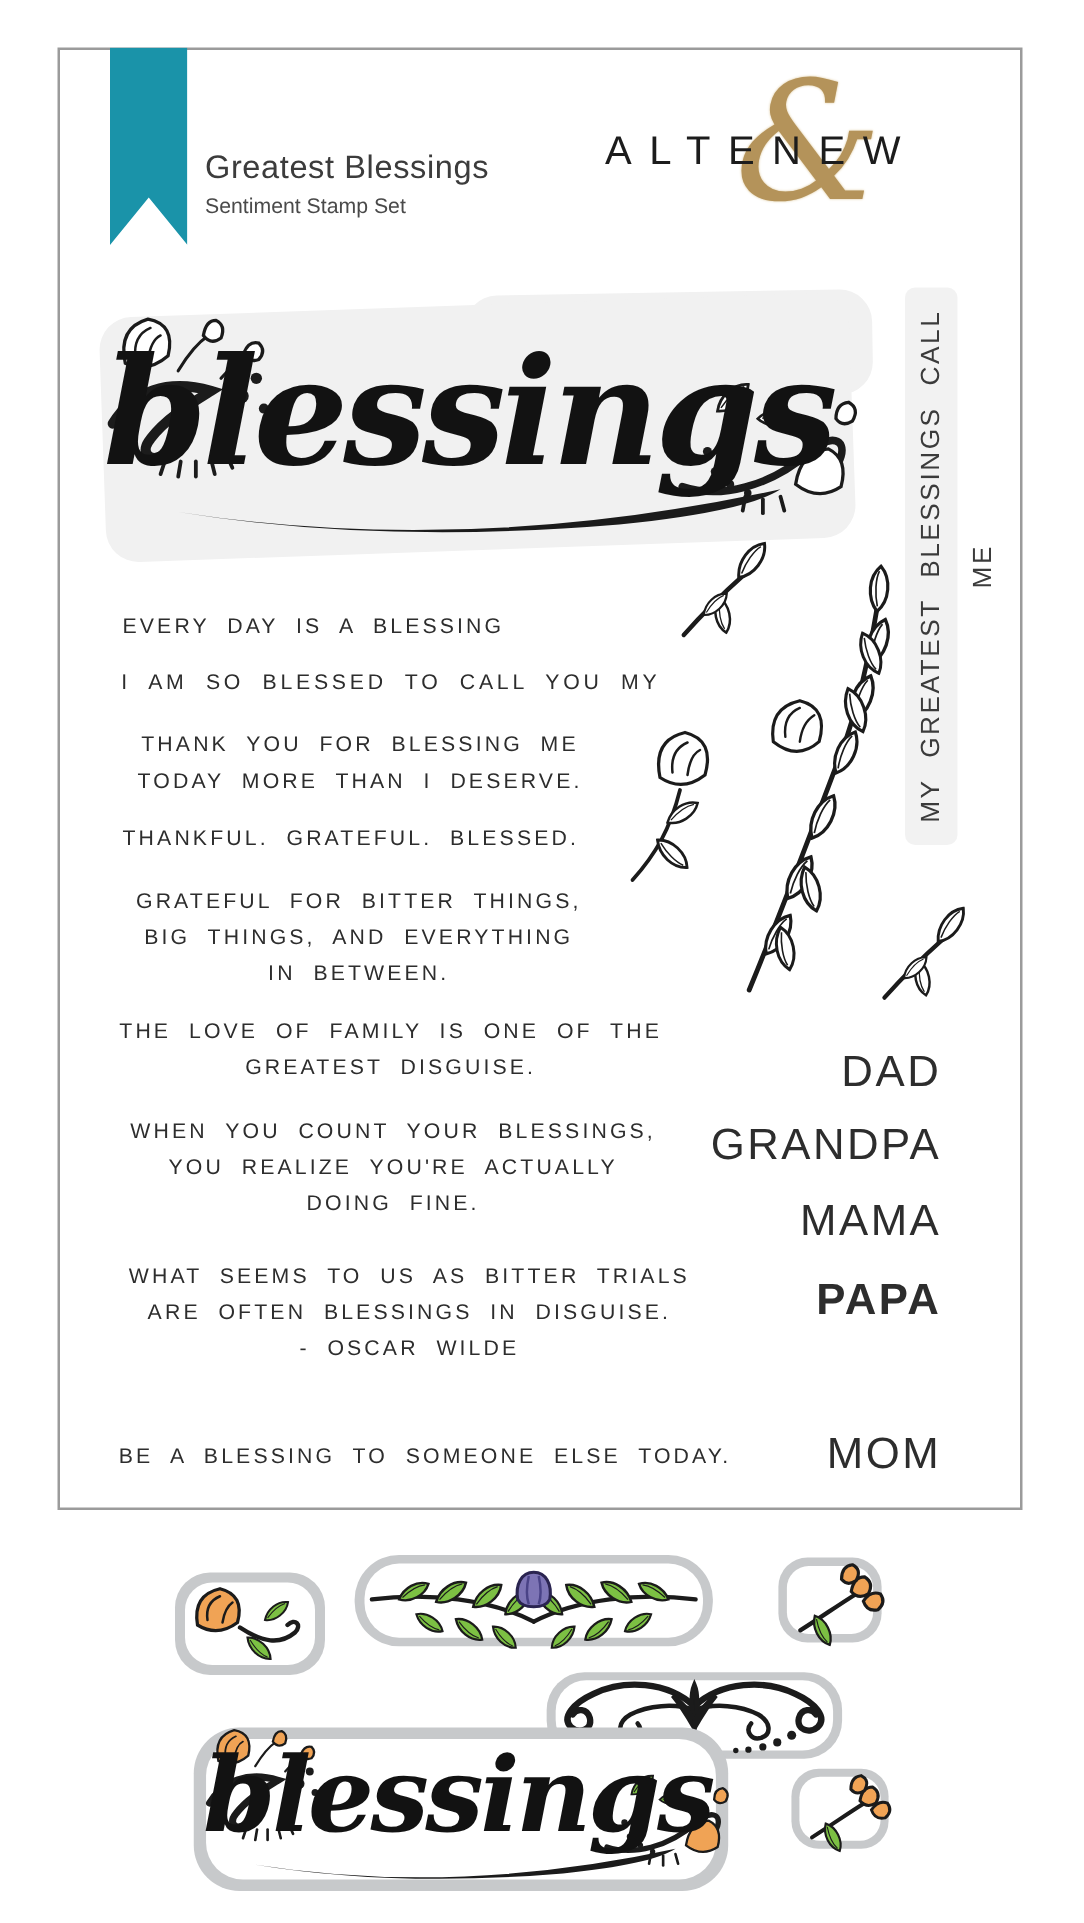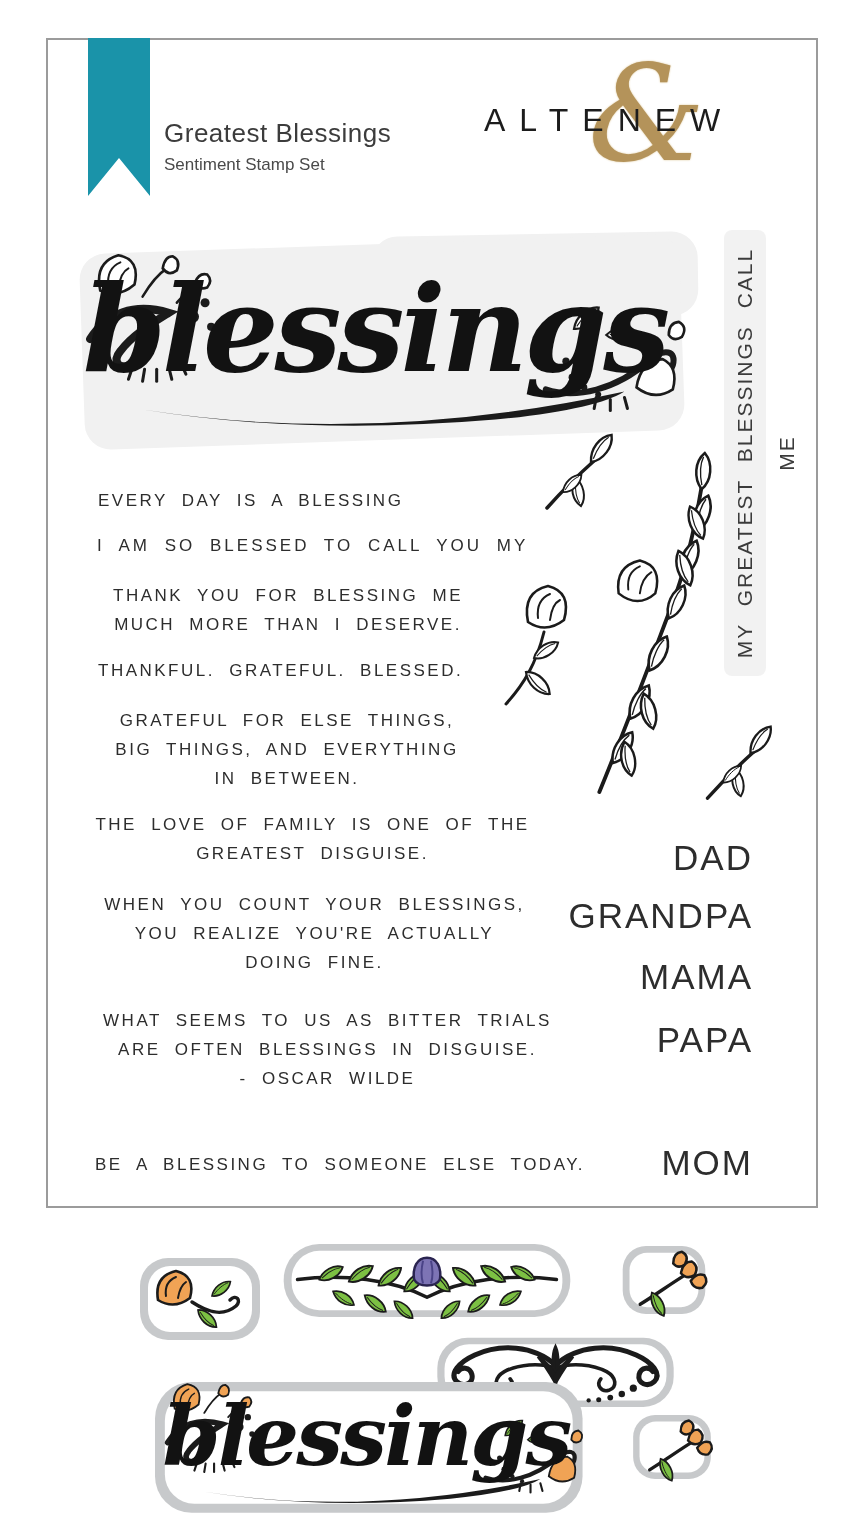--- a/index.html
+++ b/index.html
@@ -212,39 +212,39 @@
       <use href="#flower-stem"></use>
     </svg>
 
   <svg class="lineart" style="left:690px;top:720px;" width="82" height="84" viewBox="0 0 60 86">
       <use href="#sprig"></use>
     </svg>
 
   <div class="sent" style="left:98px;top:486px;">EVERY DAY IS A BLESSING</div>
   <div class="sent" style="left:97px;top:531px;letter-spacing:3px;">I AM SO BLESSED TO CALL YOU MY</div>
   <div class="sent center" style="left:78px;top:581px;width:420px;">THANK YOU FOR BLESSING ME
-MUCH MORE THAN I DESERVE.</div>
+TODAY MORE THAN I DESERVE.</div>
   <div class="sent" style="left:98px;top:656px;">THANKFUL. GRATEFUL. BLESSED.</div>
-  <div class="sent center" style="left:72px;top:706px;width:430px;">GRATEFUL FOR ELSE THINGS,
+  <div class="sent center" style="left:72px;top:706px;width:430px;">GRATEFUL FOR BITTER THINGS,
 BIG THINGS, AND EVERYTHING
 IN BETWEEN.</div>
   <div class="sent center" style="left:60px;top:810px;width:505px;">THE LOVE OF FAMILY IS ONE OF THE
 GREATEST DISGUISE.</div>
   <div class="sent center" style="left:72px;top:890px;width:485px;">WHEN YOU COUNT YOUR BLESSINGS,
 YOU REALIZE YOU'RE ACTUALLY
 DOING FINE.</div>
   <div class="sent center" style="left:70px;top:1006px;width:515px;">WHAT SEEMS TO US AS BITTER TRIALS
 ARE OFTEN BLESSINGS IN DISGUISE.
 - OSCAR WILDE</div>
   <div class="sent" style="left:95px;top:1150px;">BE A BLESSING TO SOMEONE ELSE TODAY.</div>
 
   <div class="fam" style="top:838px;">DAD</div>
   <div class="fam" style="top:896px;">GRANDPA</div>
   <div class="fam" style="top:957px;">MAMA</div>
-  <div class="fam" style="top:1020px;">PAPA</div>
+  <div class="fam" style="top:1020px;font-weight:bold;">PAPA</div>
   <div class="fam" style="top:1143px;">MOM</div>
 
   <svg class="colored" style="left:140px;top:1258px;" width="120" height="82" viewBox="0 0 120 82">
     <rect class="die-base" x="0" y="0" width="120" height="82" rx="28"></rect>
     <rect class="die-white" x="8" y="8" width="104" height="66" rx="22"></rect>
     <path class="petal" d="M18,42 Q14,18 36,13 Q56,18 50,40 Q34,52 18,42 Z"></path>
     <path class="inkline" stroke-width="2" d="M26,38 Q24,24 36,19 M38,40 Q40,28 46,24"></path>
     <path class="stem" stroke-width="3.5" d="M52,44 C70,56 84,58 96,48 C102,42 96,36 90,42"></path>
     <use href="#leaf" transform="translate(58,52) rotate(-150) scale(-0.7,0.7)"></use>
     <use href="#leaf" transform="translate(72,38) rotate(-25) scale(0.65)"></use>

